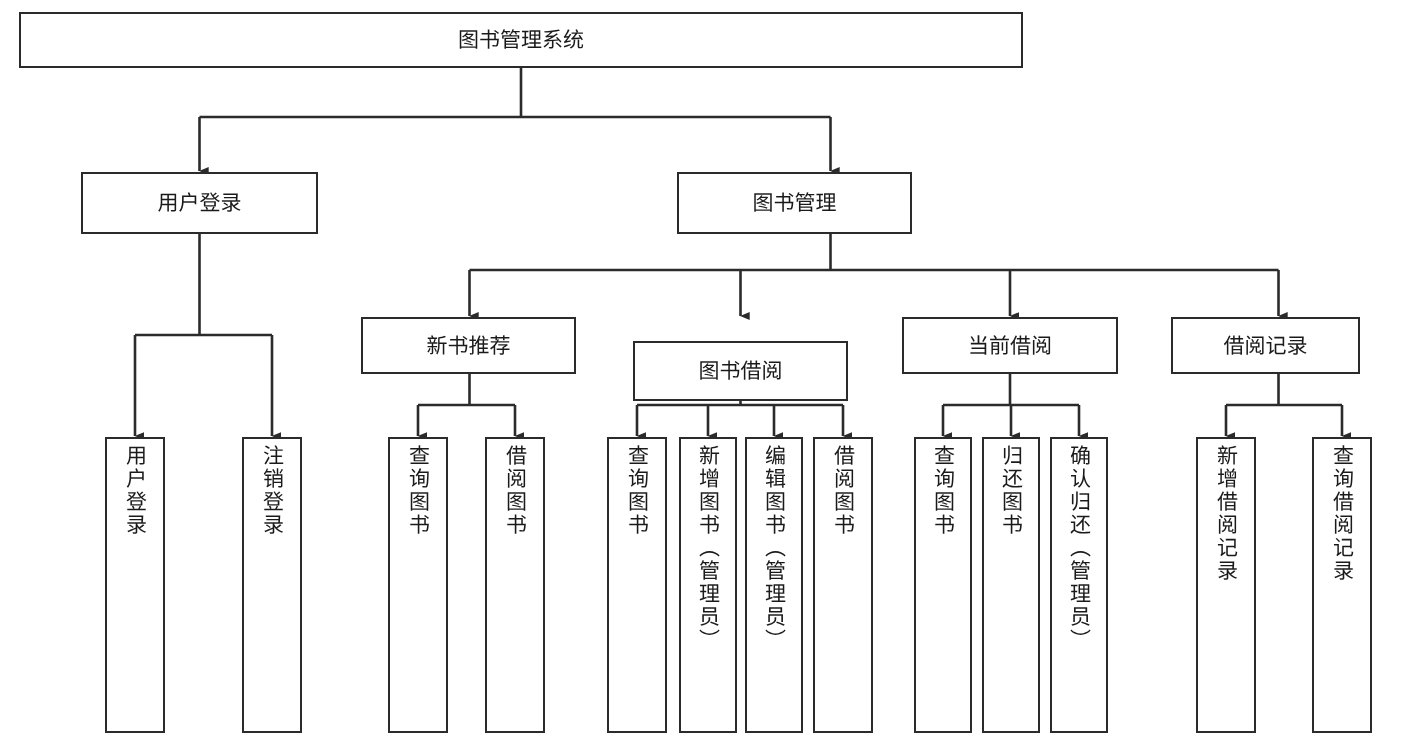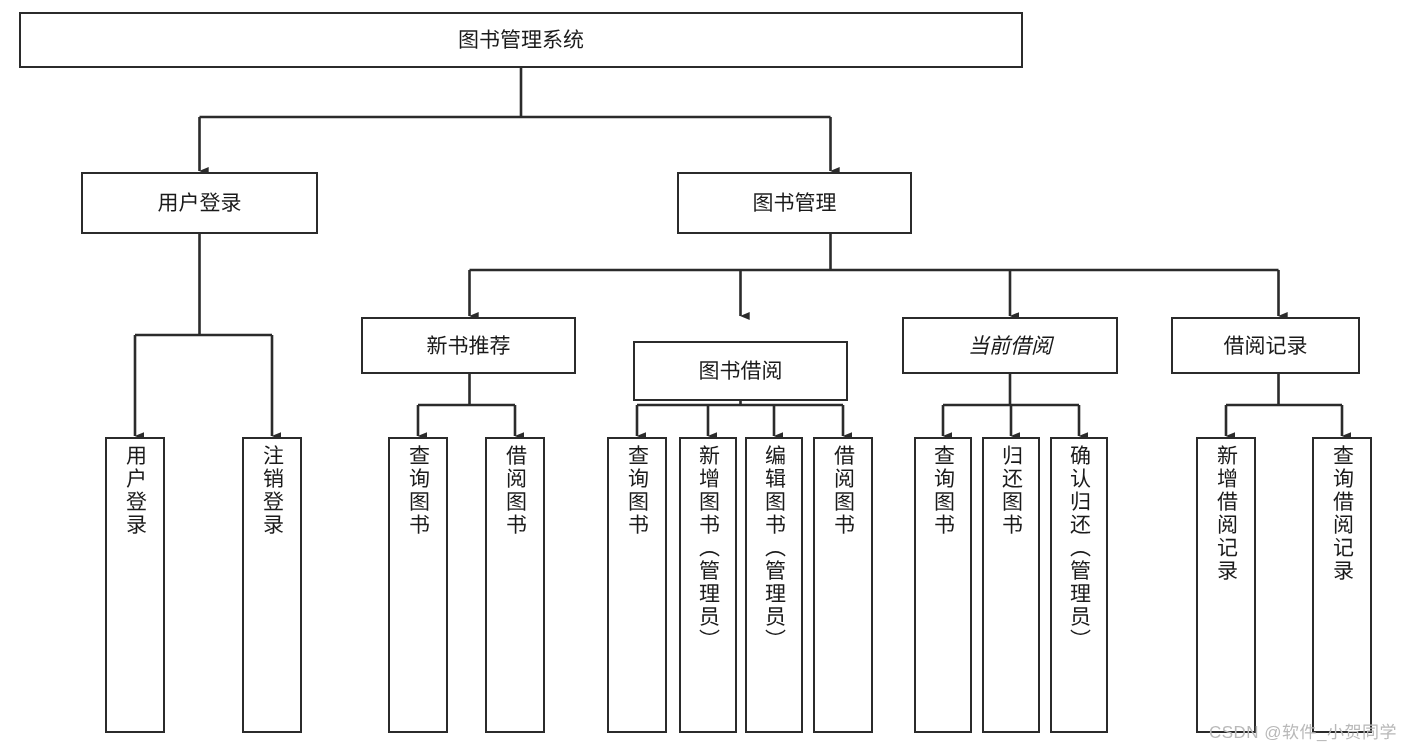--- a/index.html
+++ b/index.html
@@ -126,21 +126,21 @@
       </div>
       <div class="node-box horizontal" style="left: 677px; top: 172px; width: 235px; height: 62px;">
         <span class="node-label">图书管理</span>
       </div>
       <div class="node-box horizontal" style="left: 361px; top: 317px; width: 215px; height: 57px;">
         <span class="node-label">新书推荐</span>
       </div>
       <div class="node-box horizontal" style="left: 633px; top: 317px; width: 215px; height: 60px; margin-top: 24px;">
         <span class="node-label">图书借阅</span>
       </div>
-      <div class="node-box horizontal" style="left: 902px; top: 317px; width: 216px; height: 57px; font-style: italic;">
+      <div class="node-box horizontal" style="left: 902px; top: 317px; width: 216px; height: 57px;">
         <span class="node-label">当前借阅</span>
       </div>
       <div class="node-box horizontal" style="left: 1171px; top: 317px; width: 189px; height: 57px;">
         <span class="node-label">借阅记录</span>
       </div>
       <div class="node-box vertical" style="left: 105px; top: 437px; width: 60px; height: 296px;">
         <span class="node-label">用户登录</span>
       </div>
       <div class="node-box vertical" style="left: 242px; top: 437px; width: 60px; height: 296px;">
         <span class="node-label">注销登录</span>
@@ -173,14 +173,13 @@
         <span class="node-label">确认归还（管理员）</span>
       </div>
       <div class="node-box vertical" style="left: 1196px; top: 437px; width: 60px; height: 296px;">
         <span class="node-label">新增借阅记录</span>
       </div>
       <div class="node-box vertical" style="left: 1312px; top: 437px; width: 60px; height: 296px;">
         <span class="node-label">查询借阅记录</span>
       </div>
     </div>
 
-  <div class="watermark">CSDN @软件_小贺同学</div>
 </div>
 
 </body></html>

